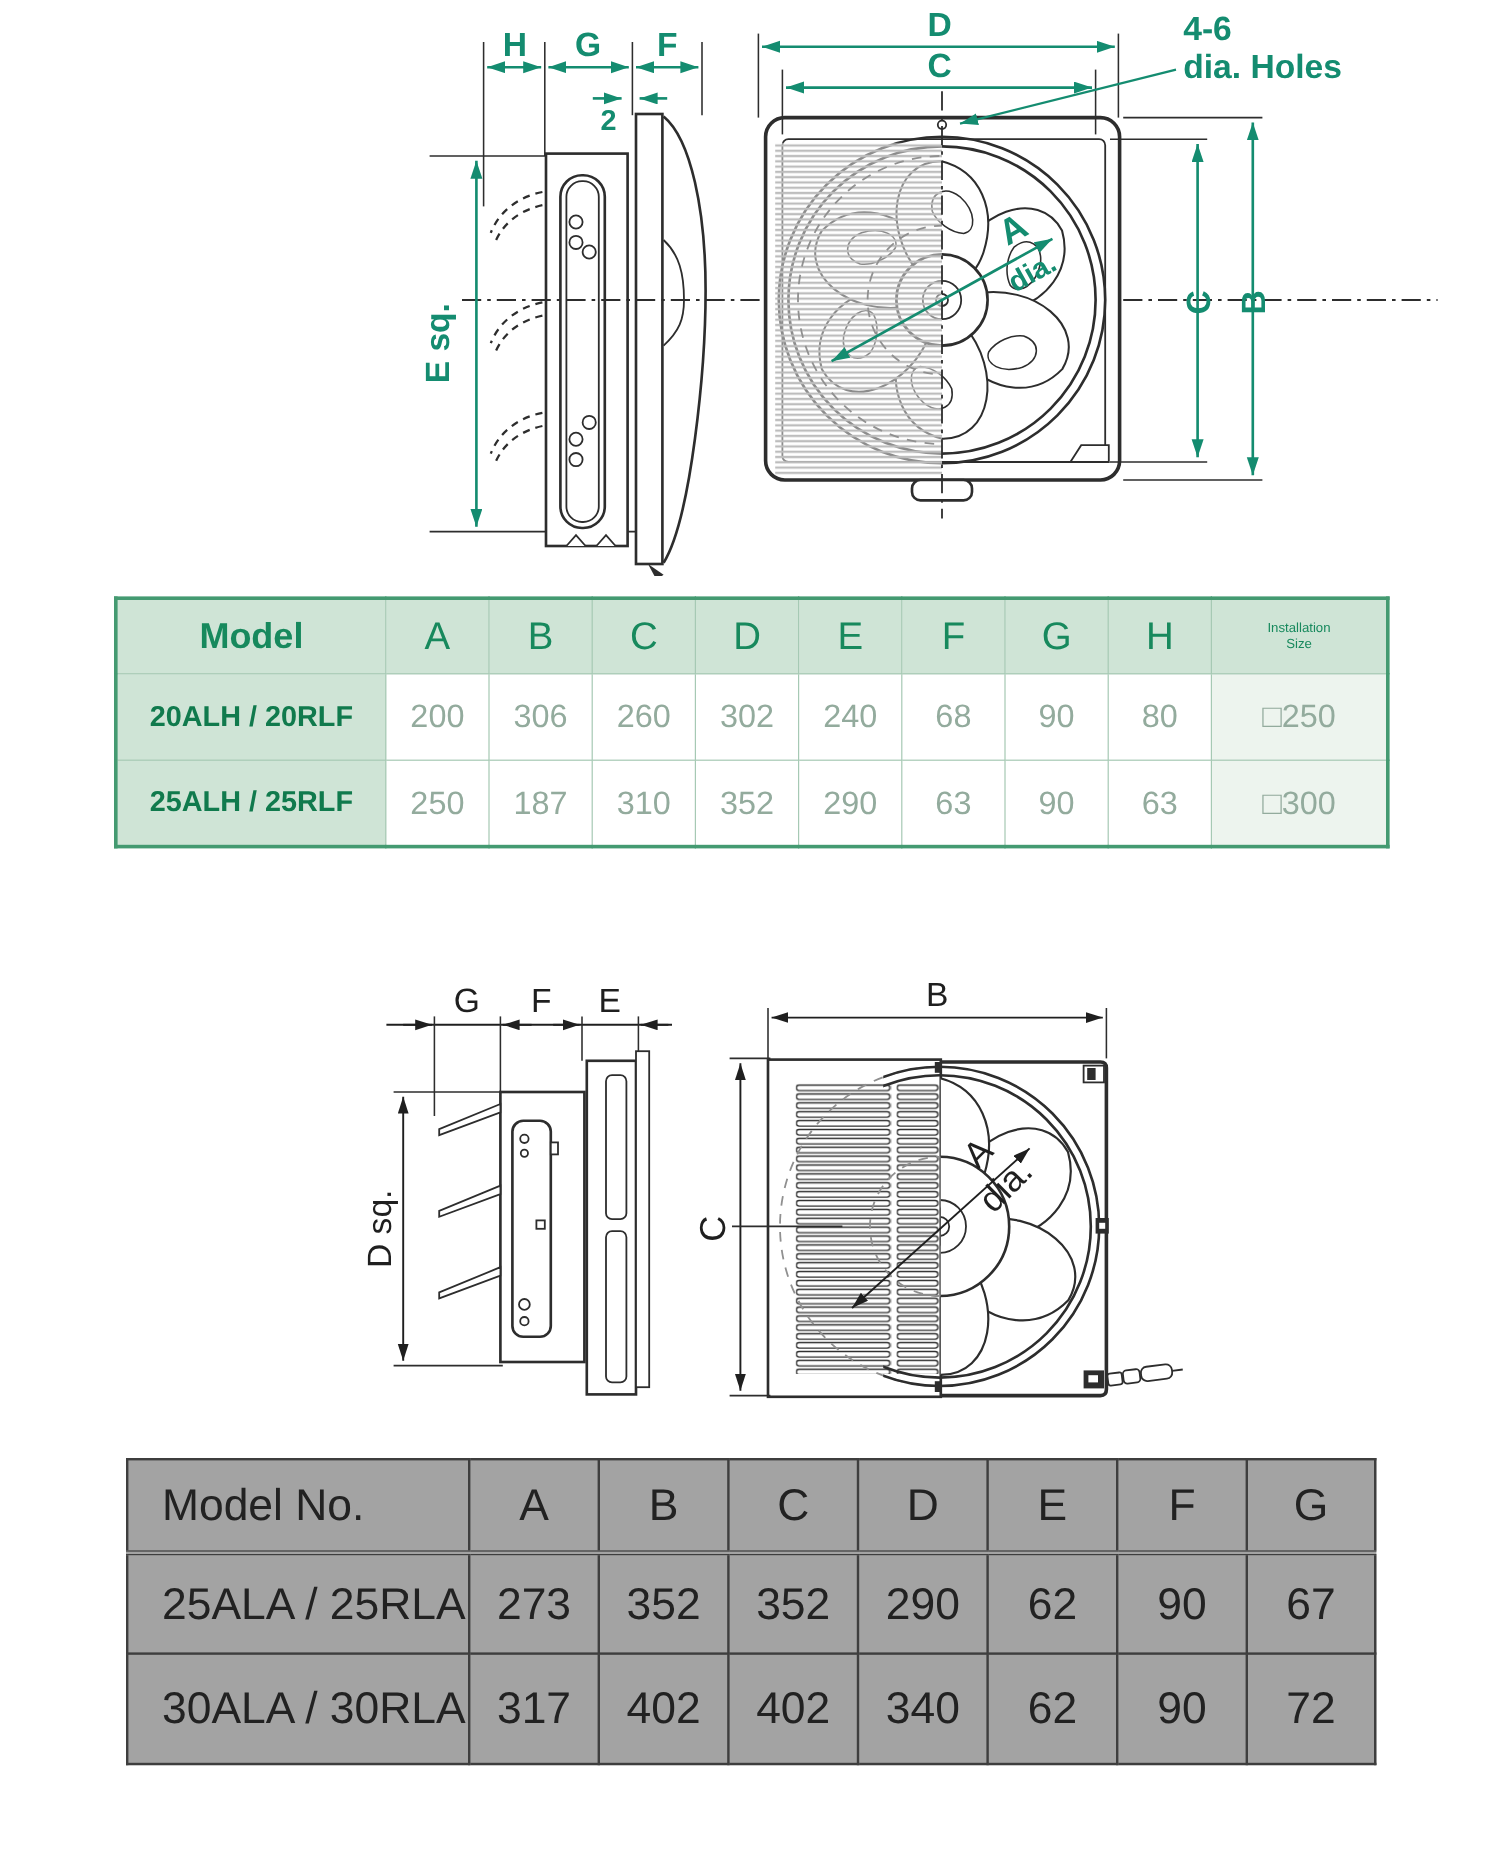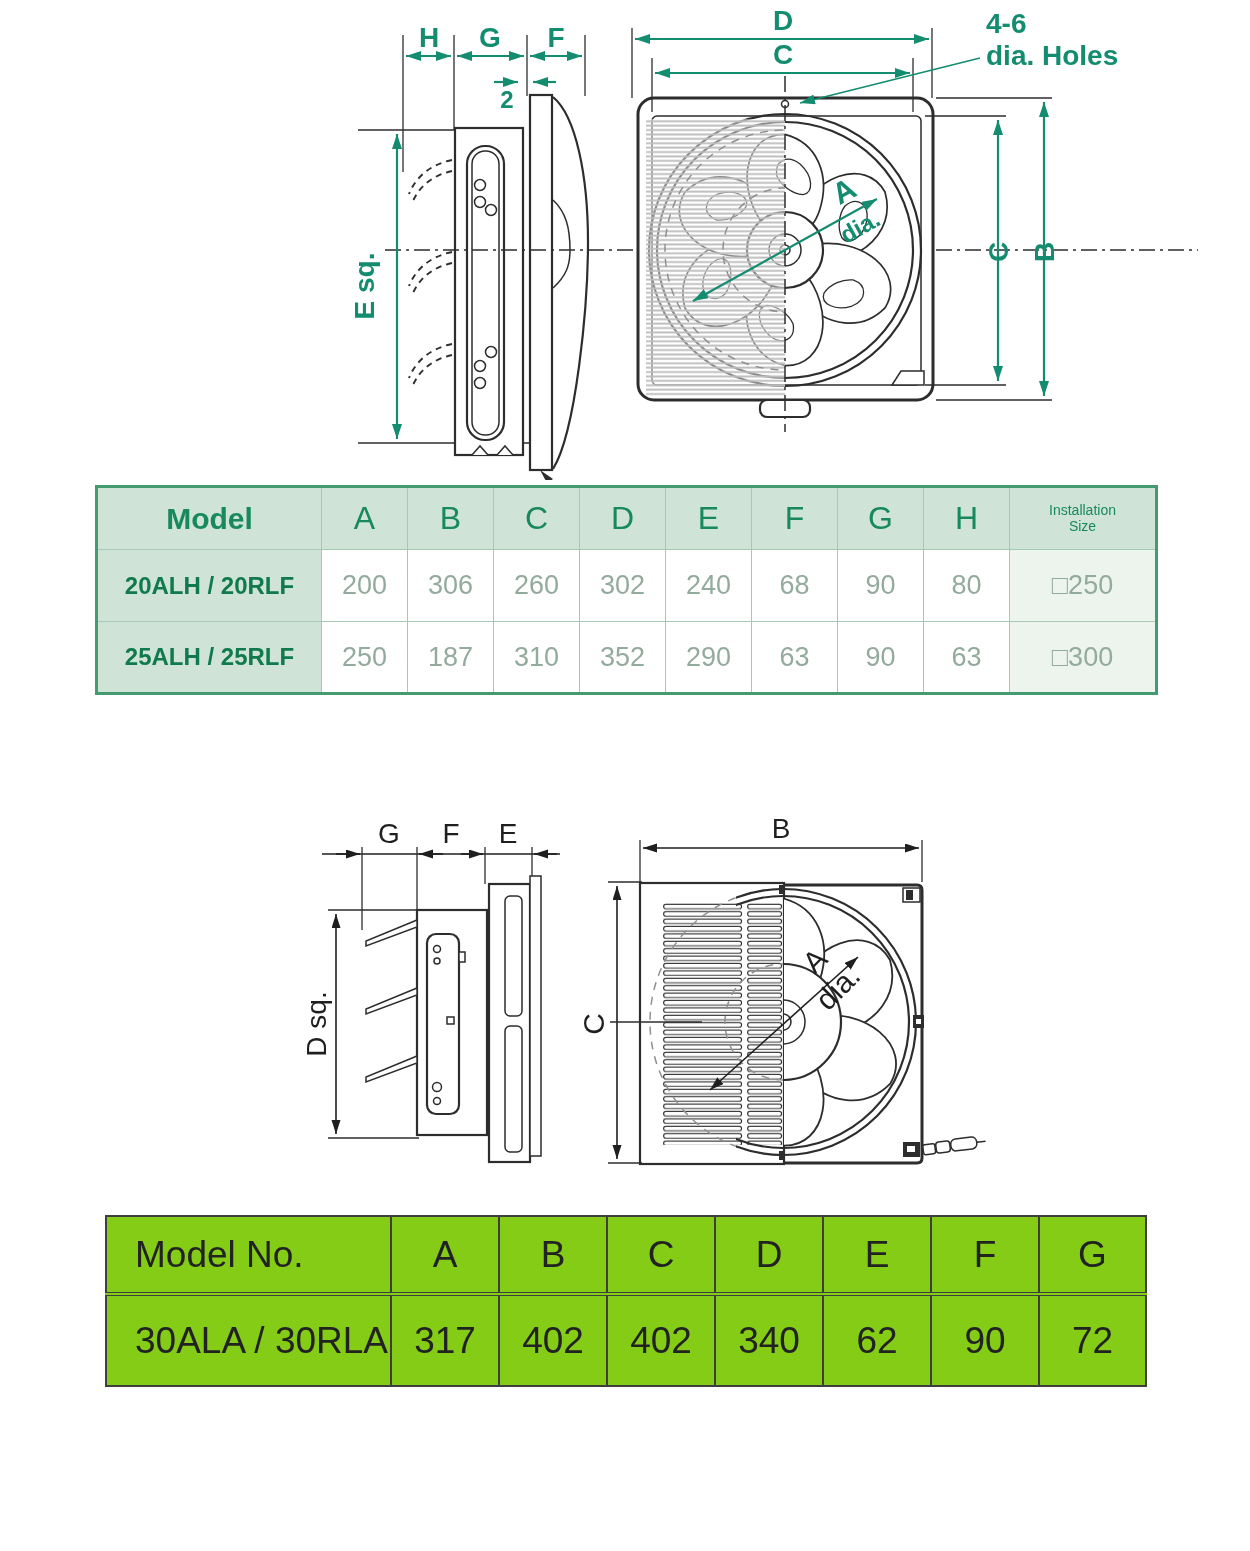--- a/index.html
+++ b/index.html
@@ -23,36 +23,36 @@
   .ext {stroke:#2d2d2d;stroke-width:1.3;fill:none;}
   .tl  {stroke:#148c70;stroke-width:2.2;fill:none;}
   .tlT {stroke:#148c70;stroke-width:1.8;fill:none;}
   .bk  {stroke:#1f1f1f;stroke-width:1.6;fill:none;}
   .cl  {stroke:#2d2d2d;stroke-width:1.5;fill:none;stroke-dasharray:16 5 3 5;}
   .dash{stroke:#2d2d2d;stroke-width:1.9;fill:none;stroke-dasharray:6 5;}
   .dashG{stroke:#909090;stroke-width:1.5;fill:none;stroke-dasharray:8 7;}
   .dk{fill:#2d2d2d;}
 
   
-  table.gtable{position:absolute;left:95px;top:485px;width:1060px;height:210px;
+  table.gtable{position:absolute;left:95px;top:497px;width:1060px;height:210px;
     border-collapse:collapse;table-layout:fixed;border:3px solid #449a71;background:#ffffff;}
   table.gtable th,table.gtable td{border:1px solid #a6c9b4;text-align:center;vertical-align:middle;padding:0;}
   table.gtable thead tr{height:63px;}
   table.gtable tbody tr{height:49px;}
   .g-hdr{background:#cfe4d6;color:#17895d;font-weight:400;font-size:32px;}
   .g-hdr-model{background:#cfe4d6;color:#17895d;font-weight:bold;font-size:30px;}
-  .g-hdr-inst{background:#cfe4d6;color:#17895d;font-weight:400;font-size:14px;line-height:1.1;}
+  .g-hdr-inst{background:#cfe4d6;color:#17895d;font-weight:400;font-size:11px;line-height:1.1;}
   .g-hdr-inst span{display:block;}
   .g-model{background:#cfe4d6;color:#107a4d;font-weight:bold;font-size:24px;}
   .g-val{background:#ffffff;color:#93ab9d;font-weight:400;font-size:27px;}
   .g-inst{background:#edf4ee;color:#93ab9d;font-weight:400;font-size:27px;}
 
   
   table.ptable{position:absolute;left:105px;top:1215px;width:1040px;
-    border-collapse:collapse;table-layout:fixed;border:2px solid #3e3e3e;background:#84cc16;
+    border-collapse:collapse;table-layout:fixed;border:2px solid #3e3e3e;background:#a3a3a3;
     color:#222222;}
   table.ptable th,table.ptable td{border:2px solid #3e3e3e;text-align:center;vertical-align:middle;
     font-weight:400;font-size:37px;padding:0;}
   table.ptable thead tr{height:78px;}
   table.ptable thead th{border-bottom:4px double #3e3e3e;}
   table.ptable tr.r1{height:84px;}
   table.ptable tr.r2{height:92px;}
   .p-model{text-align:left !important;padding-left:28px !important;}
 </style>
 </head>
@@ -404,20 +404,30 @@
         <th>A</th>
         <th>B</th>
         <th>C</th>
         <th>D</th>
         <th>E</th>
         <th>F</th>
         <th>G</th>
       </tr>
     </thead>
     <tbody>
+      <tr class="r1">
+        <td class="p-model">25ALA / 25RLA</td>
+        <td>273</td>
+        <td>352</td>
+        <td>352</td>
+        <td>290</td>
+        <td>62</td>
+        <td>90</td>
+        <td>67</td>
+      </tr>
       <tr class="r2">
         <td class="p-model">30ALA / 30RLA</td>
         <td>317</td>
         <td>402</td>
         <td>402</td>
         <td>340</td>
         <td>62</td>
         <td>90</td>
         <td>72</td>
       </tr>

